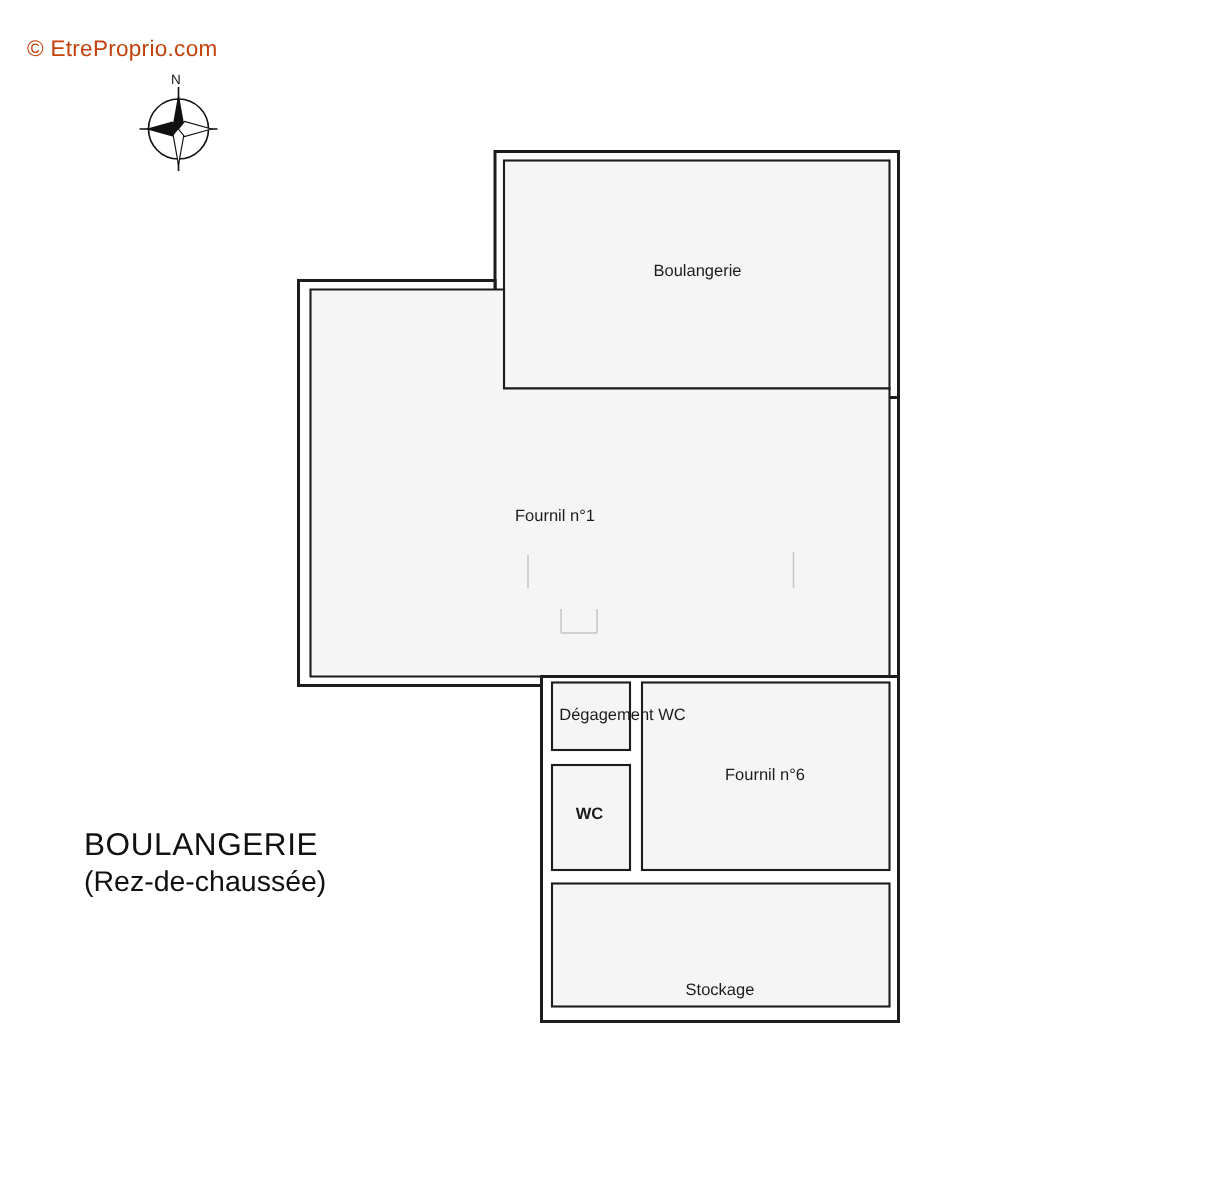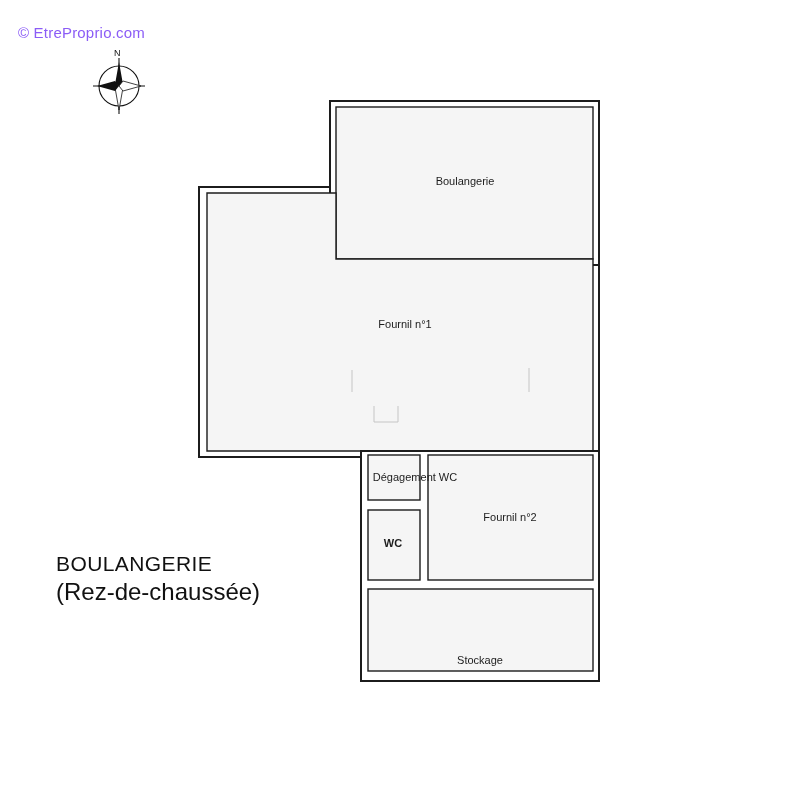--- a/index.html
+++ b/index.html
@@ -19,21 +19,21 @@
     inset: 0;
     width: 811px;
     height: 800px;
   }
   .watermark {
     position: absolute;
     top: 24px;
     left: 18px;
     font-family: "Liberation Sans", sans-serif;
     font-size: 15px;
-    color: #8b5cf6;
+    color: #c2410c;
     letter-spacing: 0.2px;
     user-select: none;
     white-space: nowrap;
   }
   .room-label {
     position: absolute;
     font-family: "Liberation Sans", sans-serif;
     font-size: 11px;
     color: #1c1c1c;
     white-space: nowrap;
@@ -46,21 +46,21 @@
     font-family: "Liberation Sans", sans-serif;
     color: #111111;
     white-space: nowrap;
   }
   .title-main {
     font-size: 21px;
     letter-spacing: 0.4px;
     display: block;
   }
   .title-sub {
-    font-size: 24px;
+    font-size: 19px;
     display: block;
     margin-top: 2px;
     padding-left: 0px;
   }
   .compass-label {
     position: absolute;
     left: 114px;
     top: 48px;
     font-size: 9px;
     font-family: "Liberation Sans", sans-serif;
@@ -119,22 +119,22 @@
     <line x1="529" y1="368" x2="529" y2="392" stroke="#1c1c1c" stroke-width="1"></line>
     <line x1="374" y1="406" x2="374" y2="422" stroke="#1c1c1c" stroke-width="1"></line>
     <line x1="374" y1="422" x2="398" y2="422" stroke="#1c1c1c" stroke-width="1"></line>
     <line x1="398" y1="406" x2="398" y2="422" stroke="#1c1c1c" stroke-width="1"></line>
   </g>
 </svg>
 
 <div class="compass-label">N</div>
 
 <div class="room-label" style="left:465px; top:181px;">Boulangerie</div>
-<div class="room-label" style="left:370px; top:324px;margin-left:35px;">Fournil n°1</div>
+<div class="room-label" style="left:370px; top:344px;">Fournil n°1</div>
 <div class="room-label" style="left:394px; top:477px;padding-left:42px;">Dégagement WC</div>
 <div class="room-label" style="left:393px; top:543px;font-weight:bold;">WC</div>
-<div class="room-label" style="left:510px; top:517px;">Fournil n°2</div>
+<div class="room-label" style="left:510px; top:517px;">Fournil n°6</div>
 <div class="room-label" style="left:480px; top:660px;">Stockage</div>
 
 <div class="title-block">
   <span class="title-main">BOULANGERIE</span>
   <span class="title-sub">(Rez-de-chaussée)</span>
 </div>
 
 </body></html>

